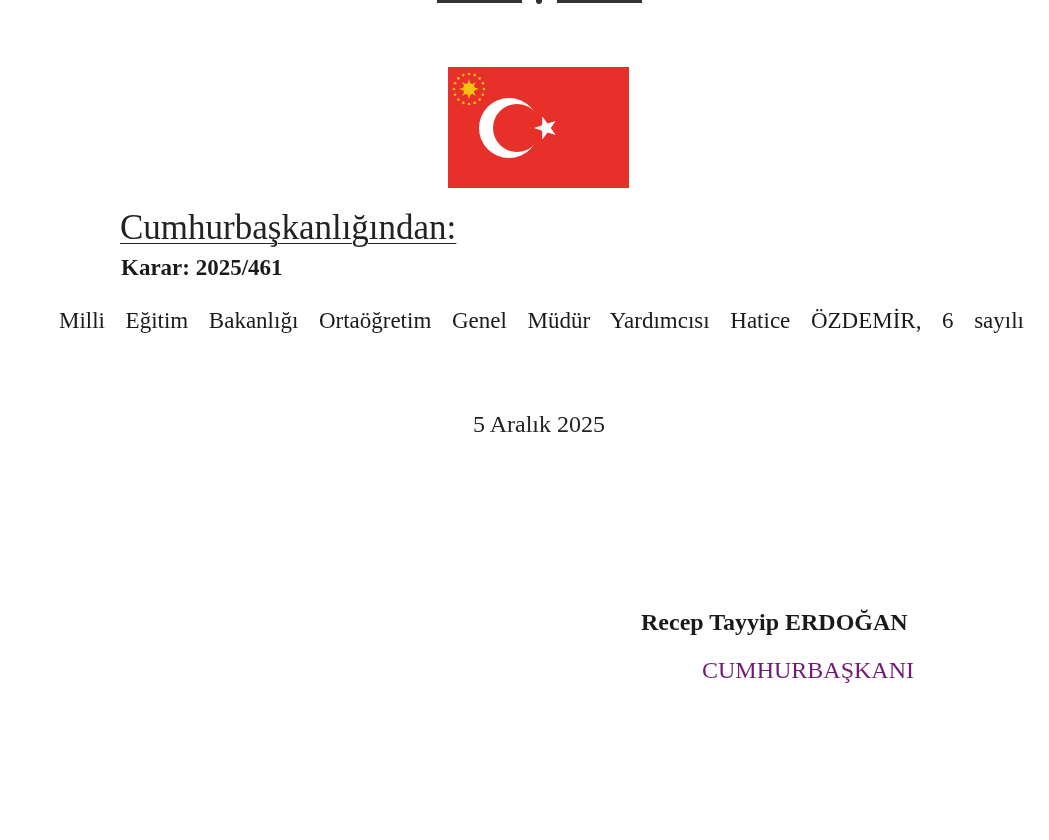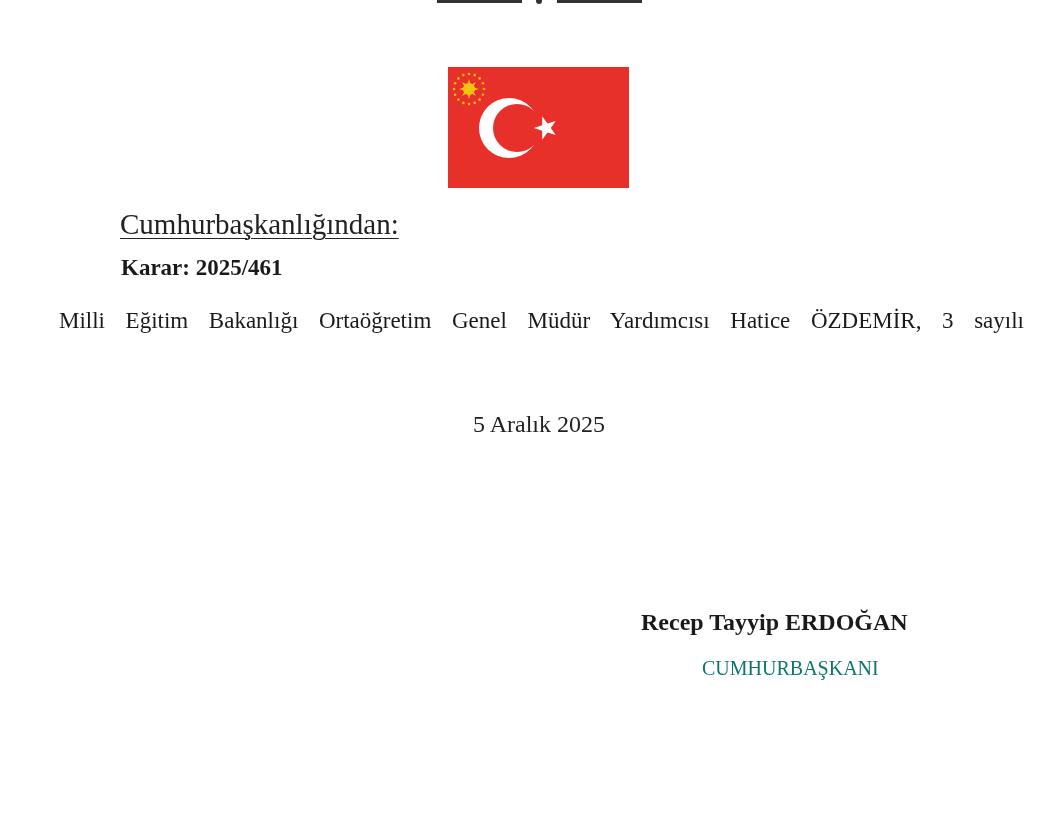--- a/index.html
+++ b/index.html
@@ -1,30 +1,30 @@
 <!DOCTYPE html>
 <html><head>
 <meta charset="utf-8">
 <style>
   html, body { margin:0; padding:0; background:#ffffff; }
   body { width:1049px; height:840px; position:relative; overflow:hidden;
          font-family:"Liberation Serif","DejaVu Serif",serif; color:#1a1a1a; }
   .top-rule { position:absolute; top:0; height:3px; background:#333; }
   .top-dot { position:absolute; top:0; left:536px; width:6px; height:4px; background:#333; border-radius:0 0 3px 3px; }
   .flag { position:absolute; left:448px; top:67px; width:181px; height:121px; }
-  .heading { position:absolute; left:120px; top:208px; font-size:29px; text-decoration:underline;
+  .heading { position:absolute; left:120px; top:208px; font-size:35px; text-decoration:underline;
              text-decoration-thickness:1px; text-underline-offset:4px; color:#222; }
   .decision { position:absolute; left:121px; top:255px; font-size:23px; font-weight:bold; color:#1a1a1a;font-family:Liberation Serif, serif; }
   .body-text { position:absolute; left:59px; top:305px; width:965px; font-size:23px; line-height:31px;
                text-align:justify; text-align-last:left; color:#1a1a1a; }
   .body-line1 { display:block; text-align:justify; text-align-last:justify; }
   .body-line2 { display:block; }
   .date { position:absolute; left:0; width:1078px; top:411px; font-size:24px; text-align:center; color:#222; }
   .sig-name { position:absolute; left:641px; top:609px; font-size:24px; font-weight:bold; color:#1a1a1a; }
-  .sig-title { position:absolute; left:702px; top:657px; font-size:20px; color:#0f766e; }
+  .sig-title { position:absolute; left:702px; top:657px; font-size:24px; color:#701a75; }
 </style>
 </head>
 <body>
 
 <div class="top-rule" style="left:437px;width:85px;"></div>
 <div class="top-dot"></div>
 <div class="top-rule" style="left:557px;width:85px;"></div>
 
 <svg class="flag" viewBox="0 0 181 121">
   <rect x="0" y="0" width="181" height="121" fill="#e8302a"></rect>
@@ -64,19 +64,19 @@
   <circle cx="61" cy="61" r="30" fill="#ffffff"></circle>
   <circle cx="69" cy="61" r="24" fill="#e8302a"></circle>
 
   <polygon fill="#ffffff" transform="translate(98,61) rotate(-90)" points="0,-12 2.8,-3.9 11.4,-3.7 4.5,1.5 7,9.7 0,4.8 -7,9.7 -4.5,1.5 -11.4,-3.7 -2.8,-3.9"></polygon>
 </svg>
 
 <div class="heading">Cumhurbaşkanlığından:</div>
 <div class="decision">Karar: 2025/461</div>
 
 <div class="body-text">
-  <span class="body-line1">Milli Eğitim Bakanlığı Ortaöğretim Genel Müdür Yardımcısı Hatice ÖZDEMİR, 3 sayılı</span>
+  <span class="body-line1">Milli Eğitim Bakanlığı Ortaöğretim Genel Müdür Yardımcısı Hatice ÖZDEMİR, 6 sayılı</span>
 </div>
 
 <div class="date">5 Aralık 2025</div>
 
 <div class="sig-name">Recep Tayyip ERDOĞAN</div>
 <div class="sig-title">CUMHURBAŞKANI</div>
 
 </body></html>

